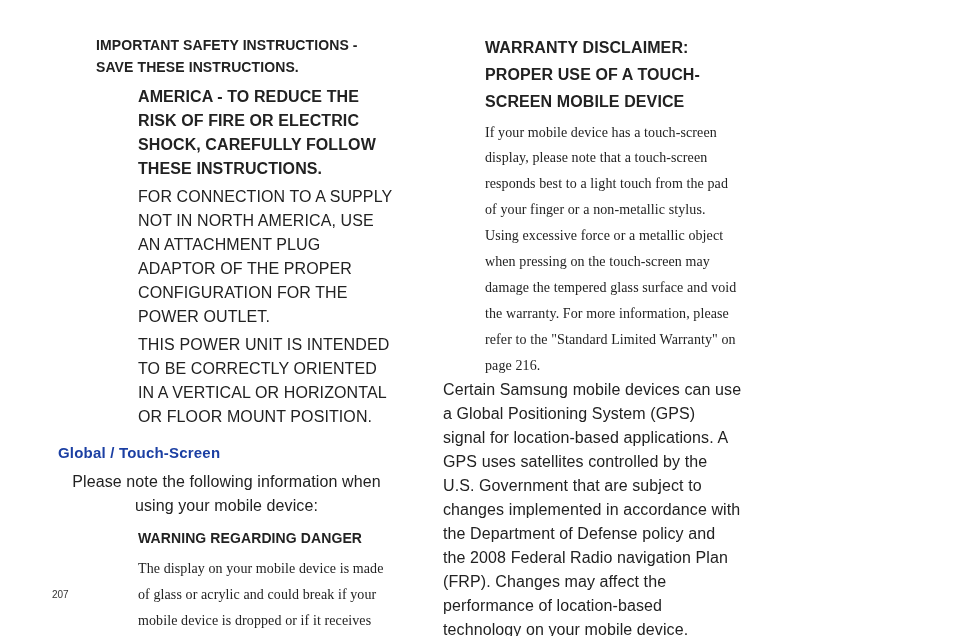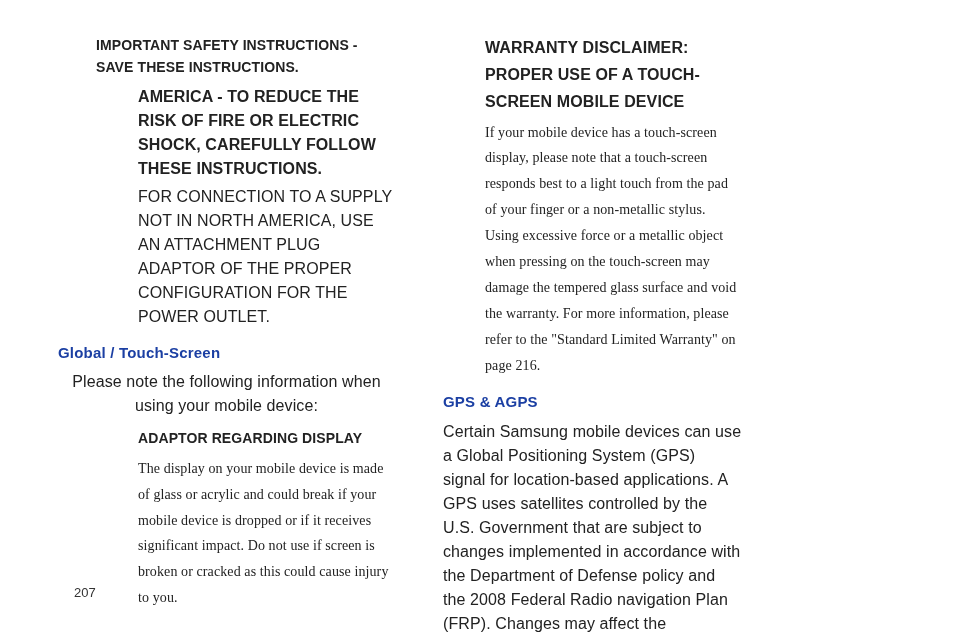--- a/index.html
+++ b/index.html
@@ -27,56 +27,56 @@
   .heading-save { font-weight: 700; font-size: 14px; margin-bottom: 6px; line-height: 1.6; }
   .indent1 { margin-left: 42px; }
   .indent2 { margin-left: 42px; }
   .para-gap { margin-top: 4px; }
   .section-title { color: #1b3fa3; font-weight: 800; font-size: 15px; margin-top: 12px; margin-bottom: 6px; letter-spacing: 0.2px; }
   .sub-heading { font-weight: 700; font-size: 14px; margin-top: 10px; margin-bottom: 6px; }
   .body-text { font-size: 14px; line-height: 1.85; font-family: Liberation Serif, serif; }
   .tight-body { font-size: 16px; line-height: 1.5; }
   .pagenum {
     position: absolute;
-    left: 74px;
+    left: 52px;
     bottom: 36px;
-    font-size: 13px;
+    font-size: 10px;
     color: #333;
   }
 </style>
 </head>
 <body>
 
 <div class="page">
   <div class="columns">
 
     <div class="col left">
       <p class="heading-save">IMPORTANT SAFETY INSTRUCTIONS - SAVE THESE INSTRUCTIONS.</p>
 
       <div class="indent1">
         <p class="bold tight-body">AMERICA - TO REDUCE THE RISK OF FIRE OR ELECTRIC SHOCK, CAREFULLY FOLLOW THESE INSTRUCTIONS.</p>
         <p class="tight-body para-gap">FOR CONNECTION TO A SUPPLY NOT IN NORTH AMERICA, USE AN ATTACHMENT PLUG ADAPTOR OF THE PROPER CONFIGURATION FOR THE POWER OUTLET.</p>
+        <p class="tight-body para-gap">THIS POWER UNIT IS INTENDED TO BE CORRECTLY ORIENTED IN A VERTICAL OR HORIZONTAL OR FLOOR MOUNT POSITION.</p>
       </div>
 
       <p class="section-title" style="margin-left:-38px;">Global / Touch-Screen</p>
 
       <p class="tight-body" style="margin-left:-38px;text-align:center;">Please note the following information when using your mobile device:</p>
 
       <div class="indent2">
-        <p class="sub-heading">ADAPTOR REGARDING DISPLAY</p>
+        <p class="sub-heading">WARNING REGARDING DANGER</p>
         <p class="body-text">The display on your mobile device is made of glass or acrylic and could break if your mobile device is dropped or if it receives significant impact. Do not use if screen is broken or cracked as this could cause injury to you.</p>
       </div>
     </div>
 
     <div class="col right">
       <div style="margin-left:42px;">
         <p class="bold tight-body" style="line-height:1.7;">WARRANTY DISCLAIMER: PROPER USE OF A TOUCH-SCREEN MOBILE DEVICE</p>
         <p class="body-text" style="margin-top:4px;">If your mobile device has a touch-screen display, please note that a touch-screen responds best to a light touch from the pad of your finger or a non-metallic stylus. Using excessive force or a metallic object when pressing on the touch-screen may damage the tempered glass surface and void the warranty.  For more information, please refer to the "Standard Limited Warranty" on  page 216.</p>
       </div>
 
-      <p class="section-title">GPS &amp; AGPS</p>
       <p class="tight-body" style="line-height:1.5;">Certain Samsung mobile devices can use a Global Positioning System (GPS) signal for location-based applications. A GPS uses satellites controlled by the U.S. Government that are subject to changes implemented in accordance with the Department of Defense policy and the 2008 Federal Radio navigation Plan (FRP). Changes may affect the performance of location-based technology on your mobile device.</p>
     </div>
 
   </div>
 
   <div class="pagenum">207</div>
 </div>
 
 </body></html>

